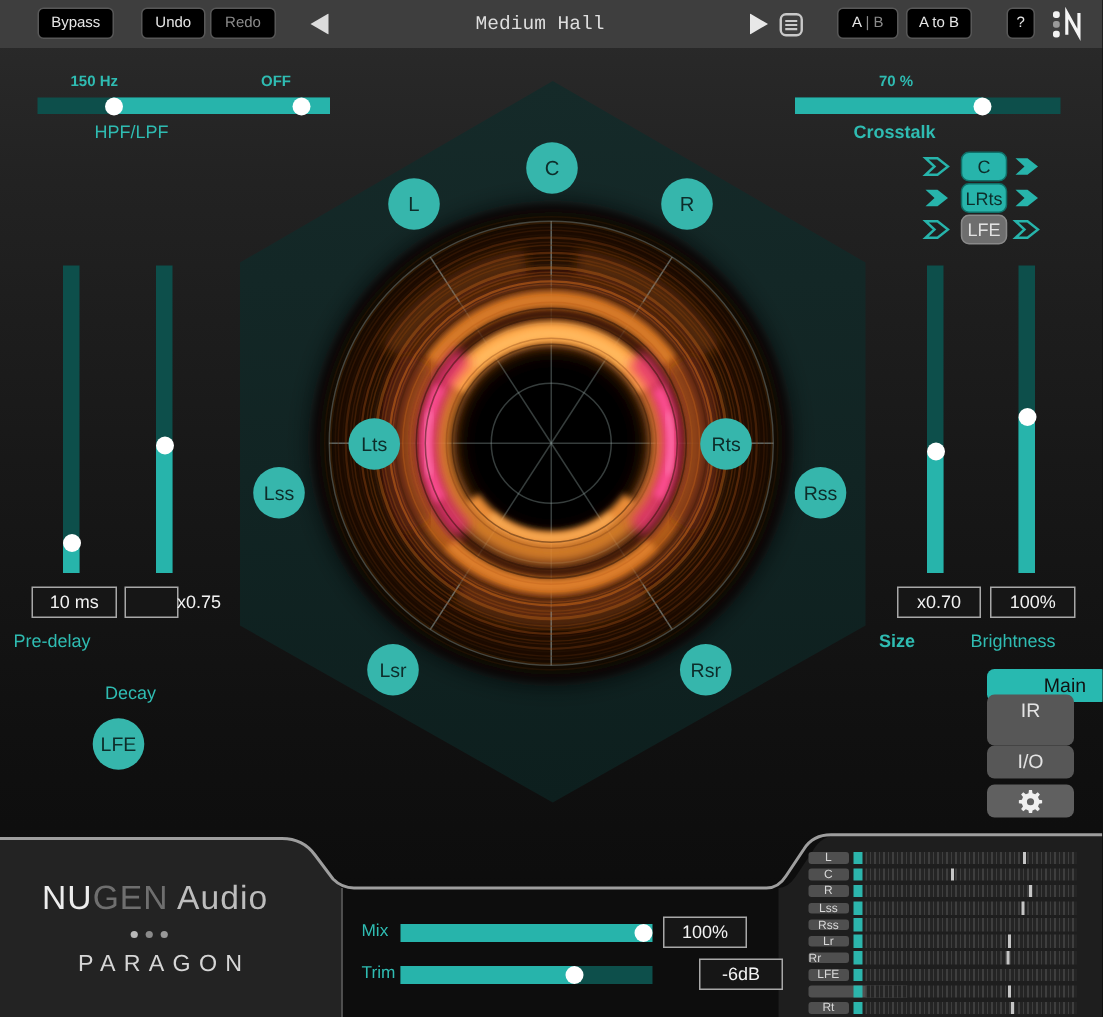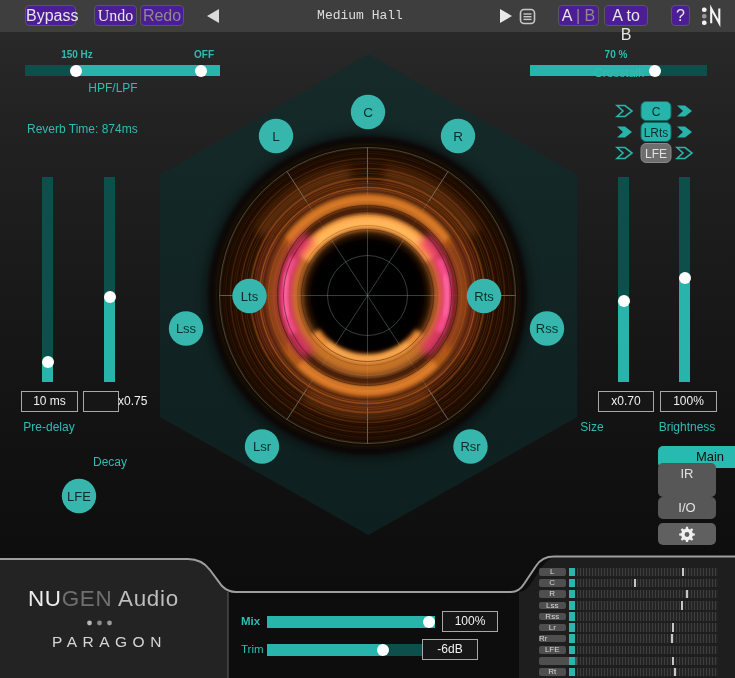--- a/index.html
+++ b/index.html
@@ -4,29 +4,29 @@
 <style>
   html,body{margin:0;padding:0;}
   *{-webkit-font-smoothing:antialiased;}
   body{width:735px;height:678px;overflow:hidden;background:#111;
        font-family:"Liberation Sans", sans-serif;}
   #app{position:relative;width:735px;height:678px;opacity:0.999;
        background:linear-gradient(180deg,#2b2b2b 0%,#222 18%,#181818 45%,#101010 72%,#0a0a0a 100%);}
   .abs{position:absolute;}
   
   #topbar{position:absolute;left:0;top:0;width:735px;height:32px;background:#3e3e3e;}
-  .tbtn{position:absolute;top:5px;height:21px;border-radius:4px;background:#4c1d95;
+  .tbtn{position:absolute;top:5px;height:21px;border-radius:4px;background:#000000;
         border:1px solid #585858;box-sizing:border-box;color:#e6e6e6;
-        text-align:center;line-height:19px;font-size:16px;}
+        text-align:center;line-height:19px;font-size:10px;}
   .vtrack{position:absolute;width:11px;background:#0d4f4b;}
   .vfill{position:absolute;width:11px;background:#27b4ab;}
   .handle{position:absolute;width:12px;height:12px;border-radius:50%;background:#fff;}
   .vbox{position:absolute;height:21px;border:1px solid #a8a8a8;box-sizing:border-box;
         background:#161616;color:#f2f2f2;font-size:12px;text-align:center;line-height:19px;}
-  .slbl{position:absolute;font-size:12px;color:#2fbcb2;text-align:center;}
+  .slbl{position:absolute;font-size:12px;color:#2fbcb2;}
 </style>
 </head>
 <body>
 <div id="app">
 
   <svg class="abs" style="left:0;top:0;" width="735" height="678" viewBox="0 0 735 678">
     <defs>
       <linearGradient id="hexg" x1="0" y1="0" x2="0" y2="1">
         <stop offset="0%" stop-color="#152a29"></stop>
         <stop offset="55%" stop-color="#112423"></stop>
@@ -147,21 +147,21 @@
       <text x="262" y="451.0" font-size="13" fill="#0d2d2a" text-anchor="middle">Lsr</text>
       <circle cx="470.5" cy="446.5" r="17.2" fill="#36b6ac"></circle>
       <text x="470.5" y="451.0" font-size="13" fill="#0d2d2a" text-anchor="middle">Rsr</text>
       <circle cx="79" cy="496" r="17.2" fill="#36b6ac"></circle>
       <text x="79" y="500.5" font-size="13" fill="#0d2d2a" text-anchor="middle">LFE</text>
       </g>
   </svg>
 
   <div id="topbar">
     <div class="tbtn" style="left:25px;width:51px;">Bypass</div>
-    <div class="tbtn" style="left:94px;width:43px;font-family:Liberation Serif, serif;">Undo</div>
+    <div class="tbtn" style="left:94px;width:43px;">Undo</div>
     <div class="tbtn" style="left:140px;width:44px;color:#8b8b8b;">Redo</div>
     <svg class="abs" style="left:205px;top:9px;" width="16" height="14">
         <polygon points="14,0 14,14 2,7" fill="#dcdcdc"></polygon>
       </svg>
     <div class="abs" style="left:290px;top:0;width:140px;height:32px;line-height:32px;text-align:center;color:#dedede;font-size:13px;font-family:Liberation Mono, monospace;">Medium Hall</div>
     <svg class="abs" style="left:499px;top:9px;" width="15" height="14">
         <polygon points="1,0 13,7 1,14" fill="#e8e8e8"></polygon>
       </svg>
     <svg class="abs" style="left:519px;top:8px;" width="17" height="17">
       <rect x="1.5" y="1.5" width="14" height="14" rx="3.5" fill="none" stroke="#c9c9c9" stroke-width="1.6"></rect>
@@ -180,27 +180,26 @@
     </svg>
   </div>
 
   <div class="abs" style="left:25px;top:65px;width:195px;height:11px;background:#0d4f4b;"></div>
   <div class="abs" style="left:75px;top:65px;width:145px;height:11px;background:#27b4ab;"></div>
   <div class="handle" style="left:70px;top:64.5px;"></div>
   <div class="handle" style="left:195px;top:64.5px;"></div>
   <div class="slbl" style="left:47px;top:49px;width:60px;font-size:10px;font-weight:bold;">150 Hz</div>
   <div class="slbl" style="left:174px;top:49px;width:60px;font-size:10px;font-weight:bold;">OFF</div>
   <div class="slbl" style="left:63px;top:81px;width:100px;">HPF/LPF</div>
-  <div class="slbl" style="left:27px;top:122px;width:200px;text-align:left;">Reverb Time: 874ms</div>
 
   <div class="abs" style="left:530px;top:65px;width:177px;height:11px;background:#0d4f4b;"></div>
   <div class="abs" style="left:530px;top:65px;width:125px;height:11px;background:#27b4ab;"></div>
   <div class="handle" style="left:649px;top:64.5px;"></div>
   <div class="slbl" style="left:586px;top:49px;width:60px;font-size:10px;font-weight:bold;">70 %</div>
-  <div class="slbl" style="left:569px;top:66px;width:100px;">Crosstalk</div>
+  <div class="slbl" style="left:569px;top:81px;width:100px;font-weight:bold;">Crosstalk</div>
 
   <svg class="abs" style="left:610px;top:96px;" width="100" height="70" viewBox="610 96 100 70">
   <polygon points="617,105.5 625,105.5 632,111.0 625,116.5 617,116.5 623,111.0" fill="none" stroke="#27b4ab" stroke-width="1.6"></polygon>
   <polygon points="677,105.5 685,105.5 692,111.0 685,116.5 677,116.5 683,111.0" fill="#27b4ab"></polygon>
   <rect x="641" y="101.5" width="30" height="19" rx="5" fill="#27b4ab" stroke="#0f6f68" stroke-width="1"></rect>
   <text x="656" y="115.5" font-size="12" fill="#0d2d2a" text-anchor="middle" font-family="Liberation Sans, sans-serif">C</text>
   <polygon points="617,126.5 625,126.5 632,132.0 625,137.5 617,137.5 623,132.0" fill="#27b4ab"></polygon>
   <polygon points="677,126.5 685,126.5 692,132.0 685,137.5 677,137.5 683,132.0" fill="#27b4ab"></polygon>
   <rect x="641" y="122.5" width="30" height="19" rx="5" fill="#27b4ab" stroke="#0f6f68" stroke-width="1"></rect>
   <text x="656" y="136.5" font-size="12" fill="#0d2d2a" text-anchor="middle" font-family="Liberation Sans, sans-serif">LRts</text>
@@ -222,21 +221,21 @@
   <div class="slbl" style="left:70px;top:420px;width:80px;margin-top:35px;">Decay</div>
 
   <div class="vtrack" style="left:618px;top:177px;height:205px;"></div>
   <div class="vfill" style="left:618px;top:301px;height:81px;"></div>
   <div class="handle" style="left:617.5px;top:295px;"></div>
   <div class="vtrack" style="left:679px;top:177px;height:205px;"></div>
   <div class="vfill" style="left:679px;top:278px;height:104px;"></div>
   <div class="handle" style="left:678.5px;top:272px;"></div>
   <div class="vbox" style="left:598px;top:391px;width:56px;">x0.70</div>
   <div class="vbox" style="left:660px;top:391px;width:57px;">100%</div>
-  <div class="slbl" style="left:552px;top:420px;width:80px;">Size</div>
+  <div class="slbl" style="left:586px;top:420px;width:80px;font-weight:bold;">Size</div>
   <div class="slbl" style="left:647px;top:420px;width:80px;">Brightness</div>
 
   <div class="abs" style="left:658px;top:446px;width:58px;height:22px;background:#28b9b0;border-radius:5px;color:#111;font-size:13px;text-align:center;line-height:22px;padding-left:23px;">Main</div>
   <div class="abs" style="left:658px;top:463px;width:58px;height:34px;background:#575757;border-radius:5px;color:#e3e3e3;font-size:13px;text-align:center;line-height:22px;">IR</div>
   <div class="abs" style="left:658px;top:497px;width:58px;height:22px;background:#575757;border-radius:5px;color:#e3e3e3;font-size:13px;text-align:center;line-height:22px;">I/O</div>
   <div class="abs" style="left:658px;top:523px;width:58px;height:22px;background:#606060;border-radius:5px;">
   <svg style="position:absolute;left:21px;top:3px;" width="16" height="16" viewBox="0 0 16 16">
    <polygon fill="#f0f0f0" points="6.67,2.75 6.97,0.67 9.03,0.67 9.33,2.75 11.13,3.50 12.81,2.23 14.27,3.69 13.00,5.37 13.75,7.17 15.83,7.47 15.83,9.53 13.75,9.83 13.00,11.63 14.27,13.31 12.81,14.77 11.13,13.50 9.33,14.25 9.03,16.33 6.97,16.33 6.67,14.25 4.87,13.50 3.19,14.77 1.73,13.31 3.00,11.63 2.25,9.83 0.17,9.53 0.17,7.47 2.25,7.17 3.00,5.37 1.73,3.69 3.19,2.23 4.87,3.50"></polygon>
    <circle cx="8" cy="8.5" r="2.4" fill="#606060"></circle>
   </svg>
@@ -247,29 +246,29 @@
     <rect x="228" y="592" width="291" height="86" fill="#0d0d0d"></rect>
     <path d="M519,678 L519,592 Q525,592 530,585 L542,567 Q548,556.5 560,556.5 L735,556.5 L735,678 Z" fill="#1e1e1e"></path>
     <path d="M0,559 L188,559 Q202,559 210,570 L222,586 Q228,592 236,592 L511,592 Q519,592 524,584 L536,566 Q542,556.5 554,556.5 L735,556.5" fill="none" stroke="#9e9e9e" stroke-width="2"></path>
     <line x1="228" y1="592" x2="228" y2="678" stroke="#555" stroke-width="1.2"></line>
     <text x="28" y="606" font-size="22.4" letter-spacing="0.7" font-family="Liberation Sans, sans-serif"><tspan fill="#ededed">NU</tspan><tspan fill="#6f6f6f">GEN</tspan><tspan fill="#bdbdbd"> Audio</tspan></text>
     <circle cx="89.5" cy="623" r="2.4" fill="#b8b8b8"></circle>
     <circle cx="99.5" cy="623" r="2.4" fill="#8a8a8a"></circle>
     <circle cx="109.5" cy="623" r="2.4" fill="#999999"></circle>
     <text x="52" y="647" font-size="15.5" letter-spacing="5.5" fill="#d6d6d6" font-family="Liberation Sans, sans-serif">PARAGON</text>
   </svg>
-  <div class="abs" style="left:241px;top:615px;color:#2fbcb2;font-size:11.5px;font-weight:bold;">Mix</div>
+  <div class="abs" style="left:241px;top:615px;color:#2fbcb2;font-size:11.5px;">Mix</div>
   <div class="abs" style="left:267px;top:615.5px;width:168px;height:12px;background:#27b4ab;"></div>
   <div class="handle" style="left:423px;top:615.5px;"></div>
   <div class="vbox" style="left:442px;top:610.5px;width:56px;">100%</div>
   <div class="abs" style="left:241px;top:643px;color:#2fbcb2;font-size:11.5px;">Trim</div>
   <div class="abs" style="left:267px;top:643.5px;width:168px;height:12px;background:#0d4f4b;"></div>
   <div class="abs" style="left:267px;top:643.5px;width:116px;height:12px;background:#27b4ab;"></div>
   <div class="handle" style="left:377px;top:643.5px;"></div>
-  <div class="vbox" style="left:422px;top:638.5px;width:56px;">-6dB</div>
+  <div class="vbox" style="left:466px;top:638.5px;width:56px;">-6dB</div>
   <div class="abs" style="left:539px;top:568.0px;width:26.5px;height:7.5px;background:#4f4f4f;border-radius:2px;color:#d8d8d8;font-size:8px;text-align:center;line-height:7.5px;">L</div>
   <div class="abs" style="left:568.5px;top:567.5px;width:6.5px;height:8.5px;background:#2cb5ac;"></div>
   <div class="abs" style="left:576.5px;top:567.5px;width:141.5px;height:8.5px;background:repeating-linear-gradient(90deg,#3e3e3e 0,#3e3e3e 1px,#242424 1px,#242424 3px);"></div>
   <div class="abs" style="left:682px;top:567.5px;width:1.5px;height:8.5px;background:#c6c6c6;"></div>
   <div class="abs" style="left:539px;top:579.1px;width:26.5px;height:7.5px;background:#4f4f4f;border-radius:2px;color:#d8d8d8;font-size:8px;text-align:center;line-height:7.5px;">C</div>
   <div class="abs" style="left:568.5px;top:578.6px;width:6.5px;height:8.5px;background:#2cb5ac;"></div>
   <div class="abs" style="left:576.5px;top:578.6px;width:141.5px;height:8.5px;background:repeating-linear-gradient(90deg,#3e3e3e 0,#3e3e3e 1px,#242424 1px,#242424 3px);"></div>
   <div class="abs" style="left:634px;top:578.6px;width:1.5px;height:8.5px;background:#c6c6c6;"></div>
   <div class="abs" style="left:539px;top:590.3px;width:26.5px;height:7.5px;background:#4f4f4f;border-radius:2px;color:#d8d8d8;font-size:8px;text-align:center;line-height:7.5px;">R</div>
   <div class="abs" style="left:568.5px;top:589.8px;width:6.5px;height:8.5px;background:#2cb5ac;"></div>

